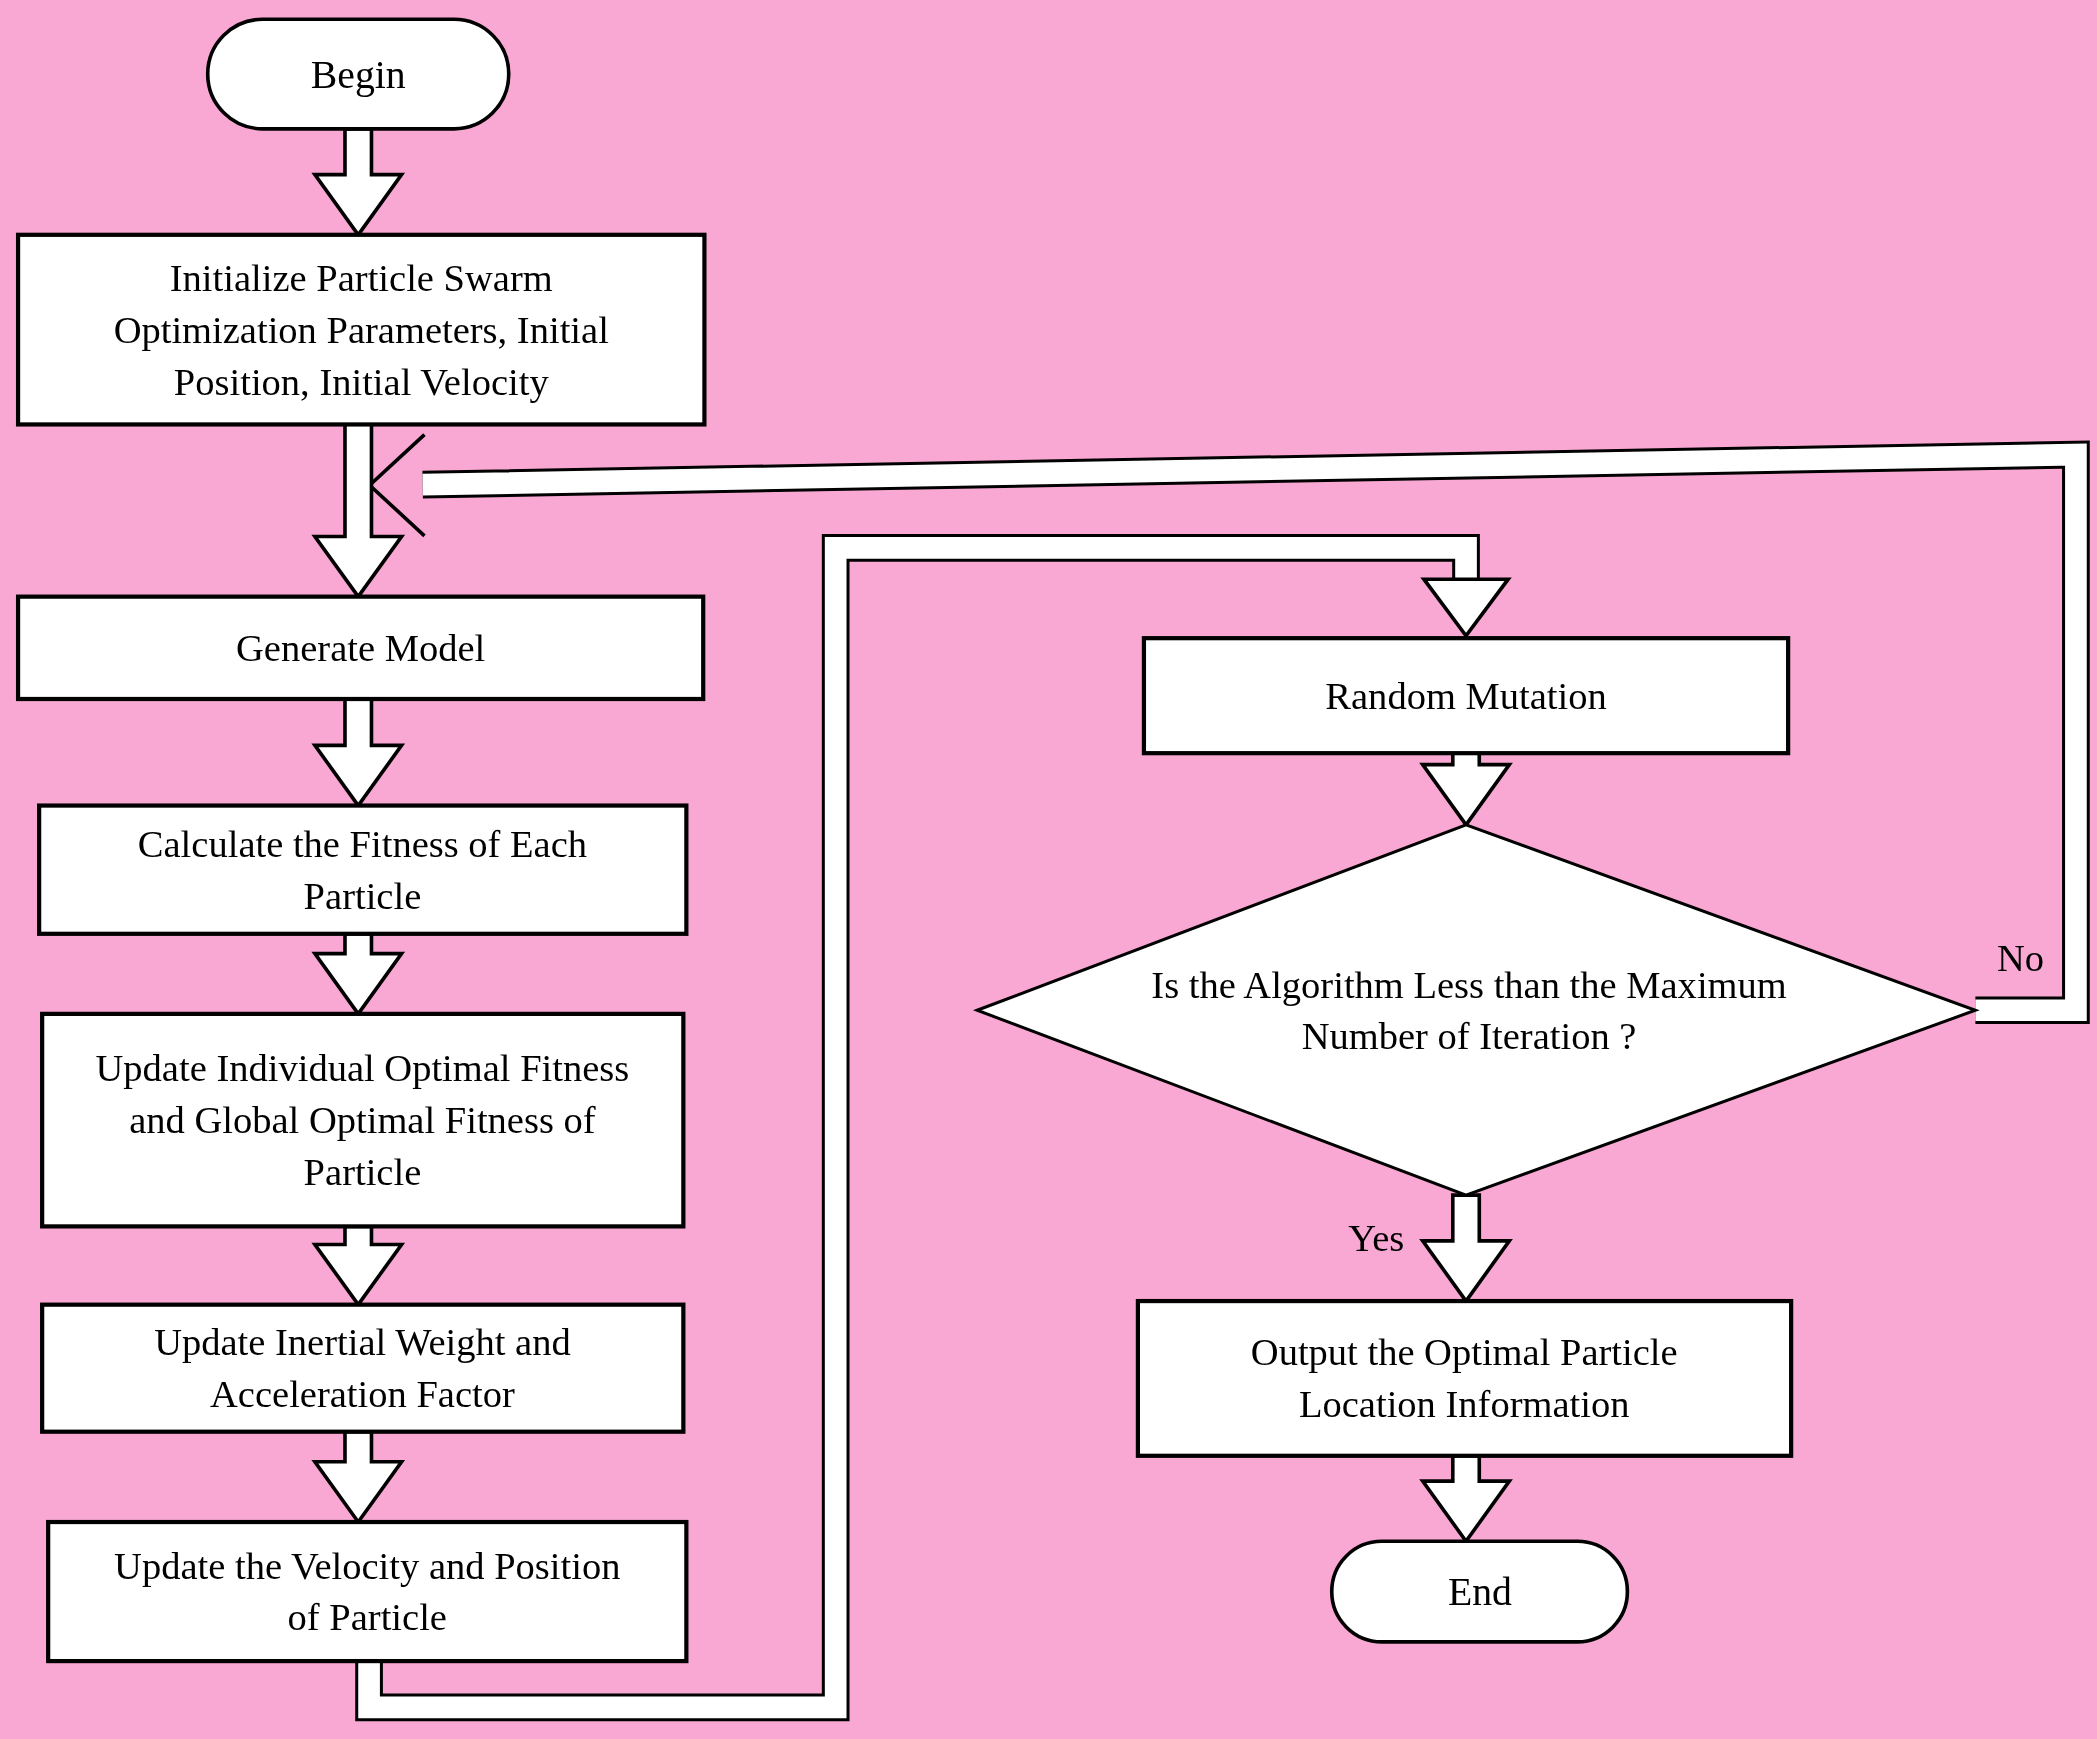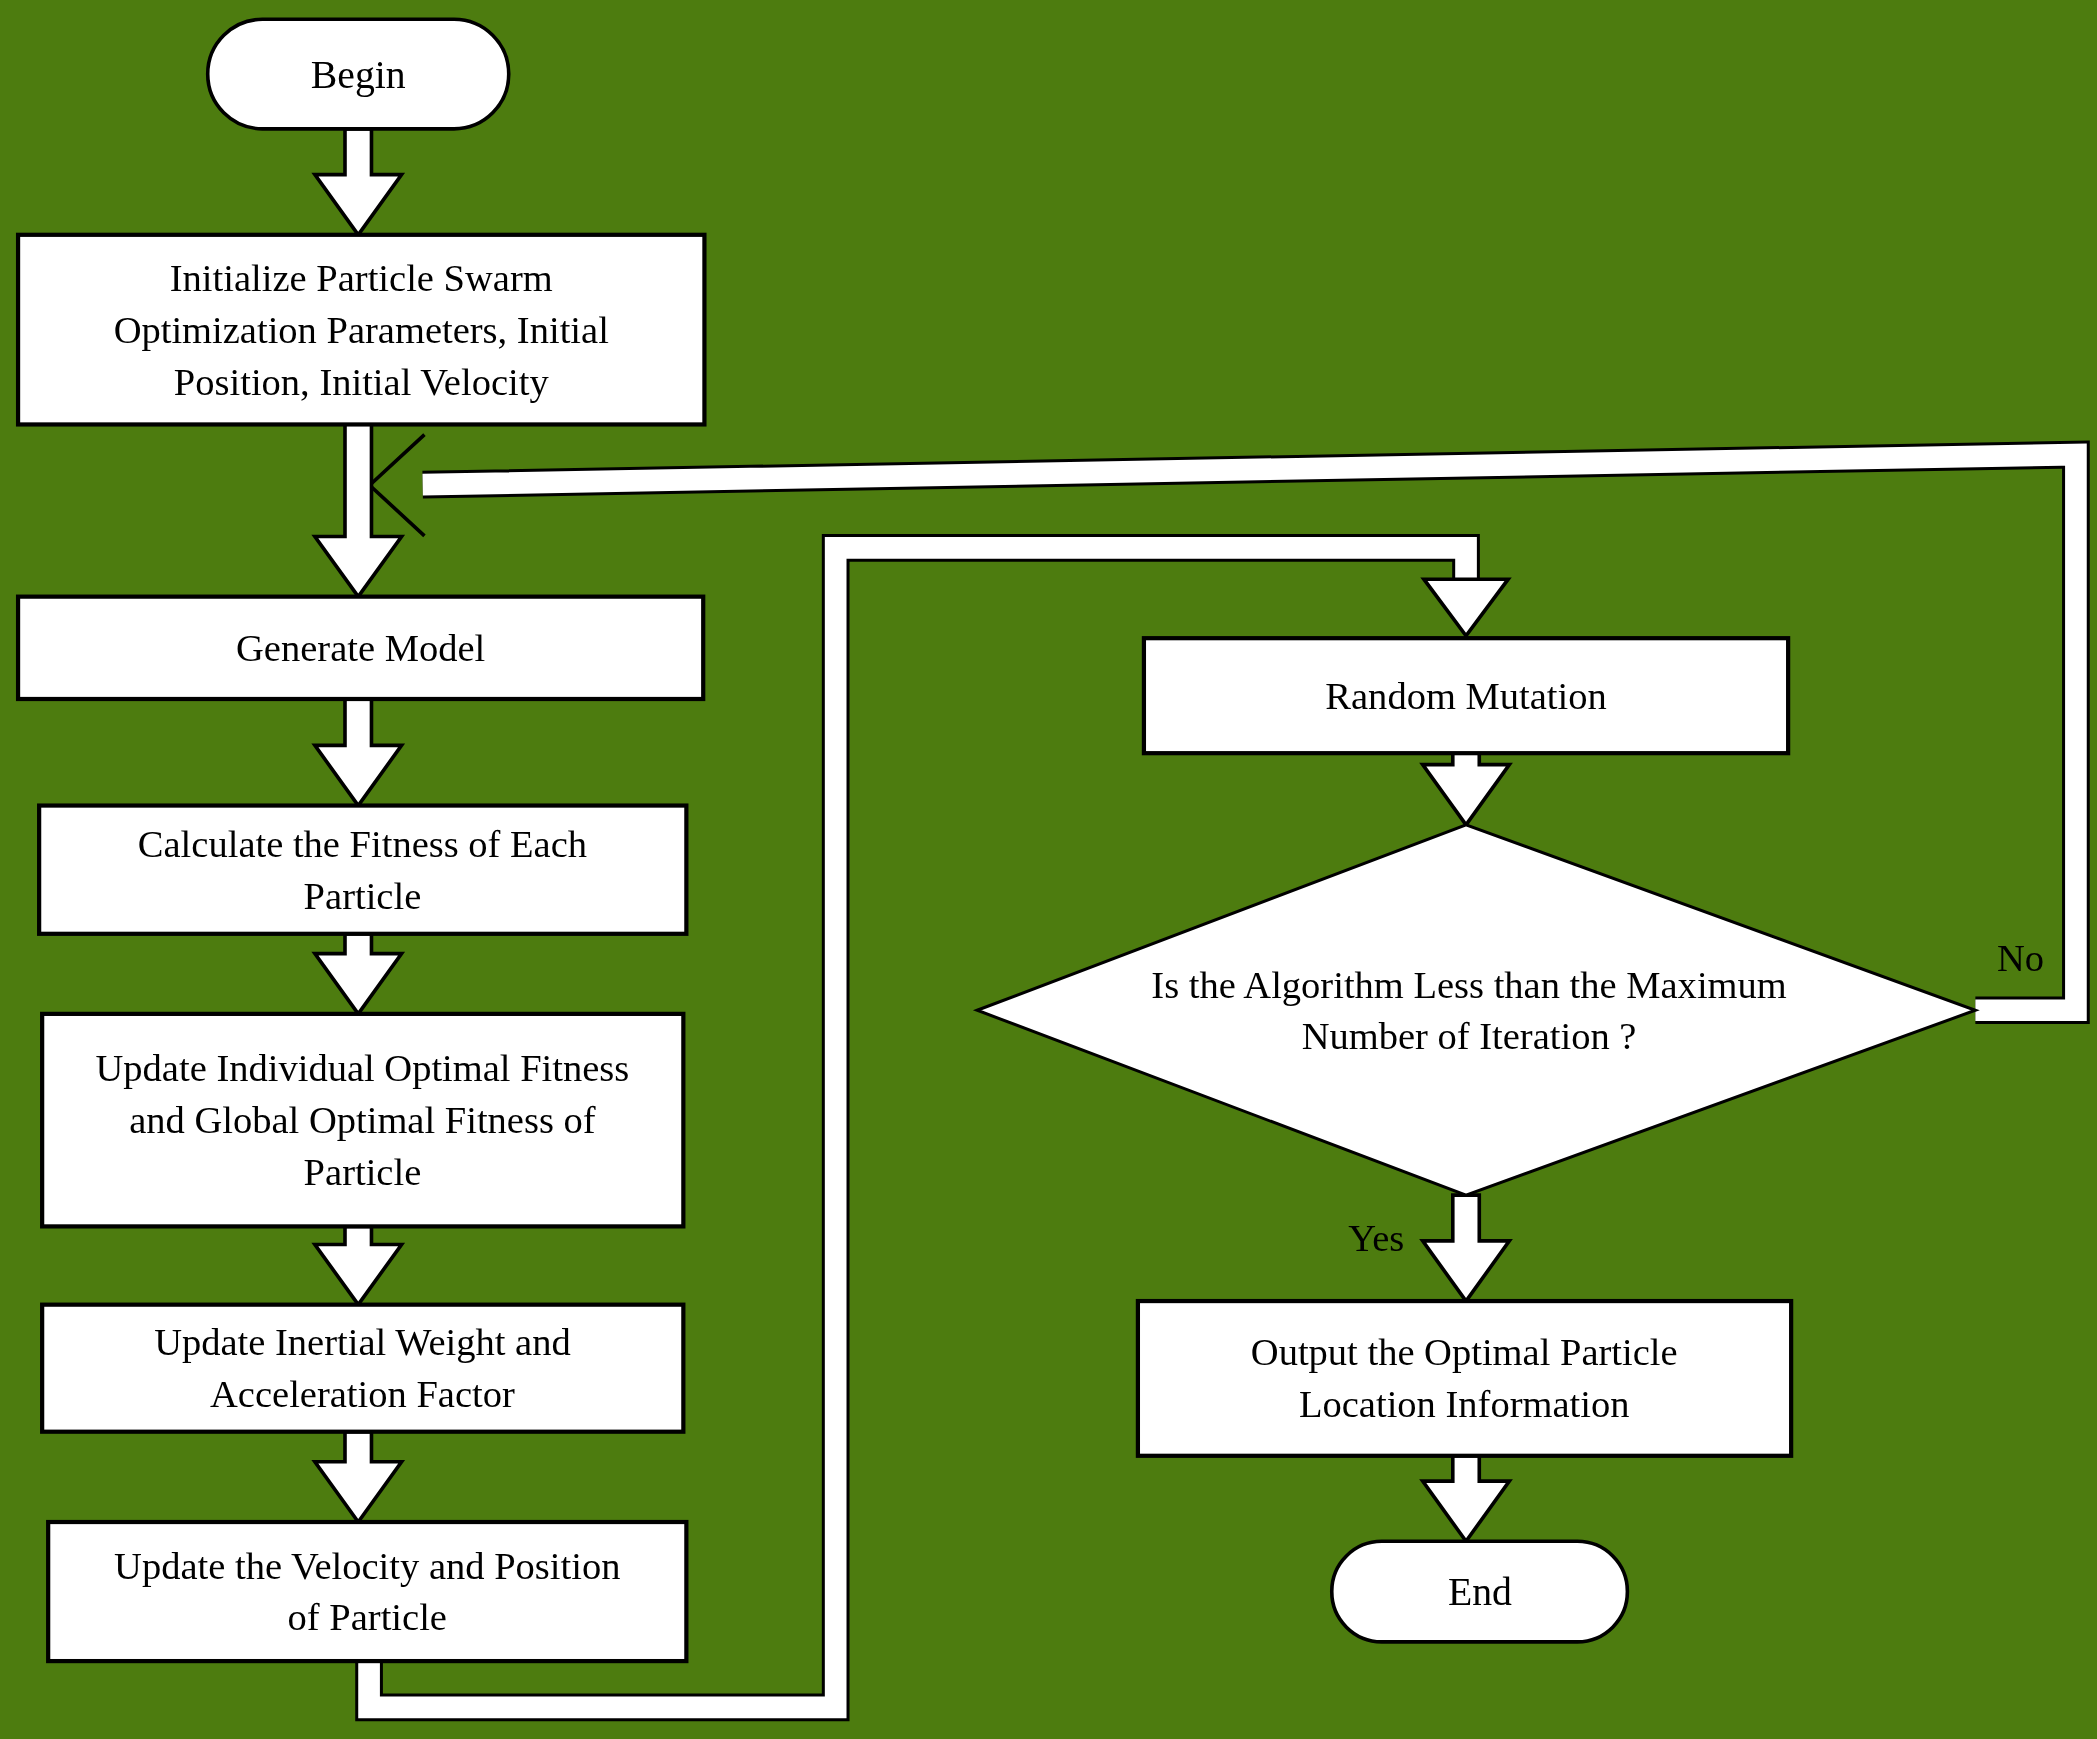--- a/index.html
+++ b/index.html
@@ -4,21 +4,21 @@
 <style>
   html, body {
     margin: 0;
     padding: 0;
     background: #ffffff;
   }
   .stage {
     width: 100%;
     max-width: 2097px;
     margin: 0 auto;
-    background: #4d7c0f;
+    background: #f9a8d4;
   }
   svg { display: block; width: 100%; height: auto; }
 
   .box {
     fill: #ffffff;
     stroke: #000000;
     stroke-width: 7;
   }
   .terminator {
     fill: #ffffff;

